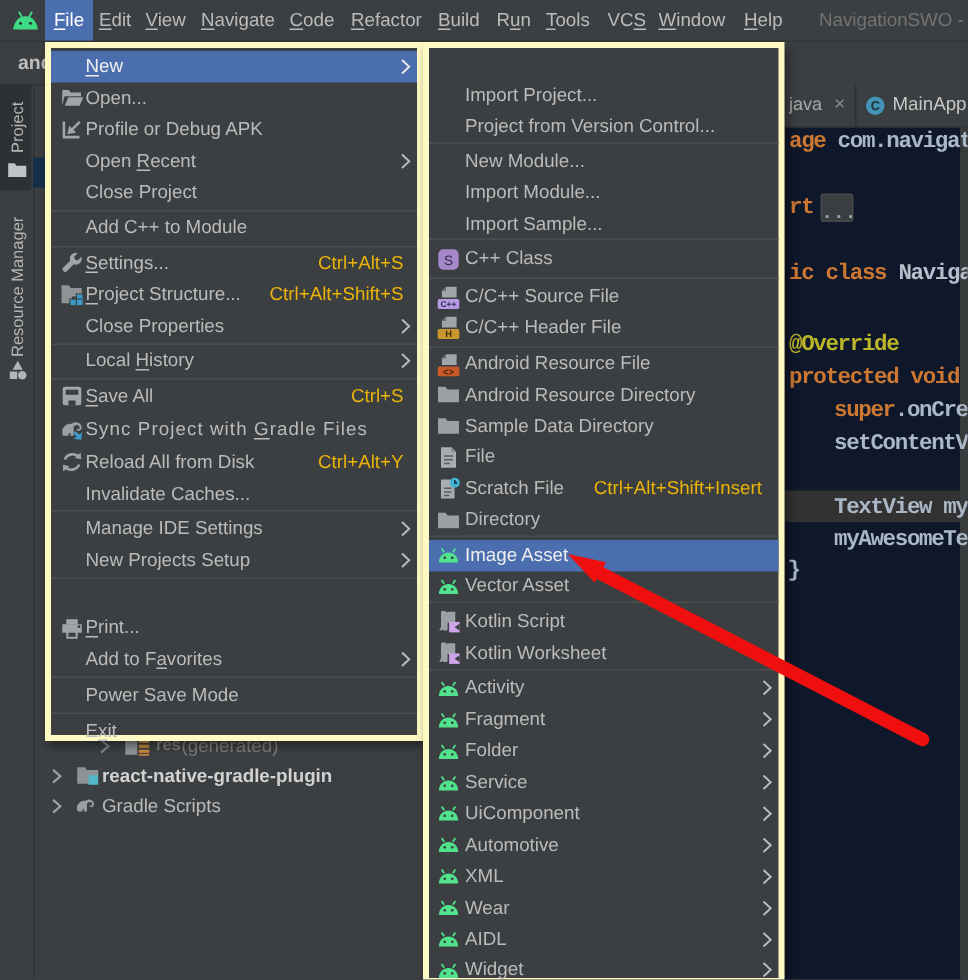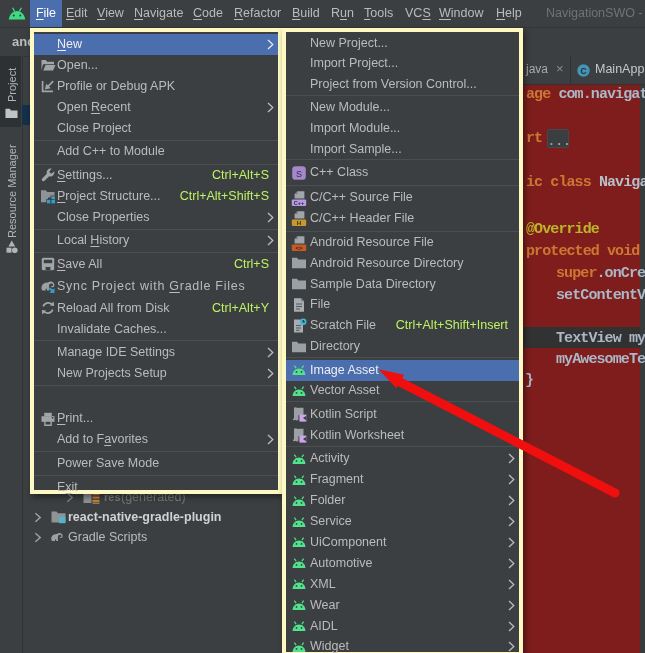--- a/index.html
+++ b/index.html
@@ -11,31 +11,31 @@
   .mbi u{text-decoration:underline;text-underline-offset:2px;}
   #mbFile{background:#4b6eaf;color:#ffffff;}
   
   #navbar{left:0;top:28px;width:645px;height:28px;background:#3c3f41;border-bottom:1px solid #323537;}
   
   #strip{left:0;top:56px;width:22px;height:597px;background:#3c3f41;border-right:1px solid #303335;}
   .vlabel{position:absolute;transform:rotate(-90deg);transform-origin:0 0;font-size:11px;color:#b4b4b4;white-space:nowrap;}
   
   .trow{position:absolute;height:20px;line-height:20px;font-size:12.5px;color:#bbbbbb;white-space:nowrap;}
   
-  #editor{left:523px;top:56px;width:118px;height:597px;background:#7f1d1d;}
+  #editor{left:523px;top:56px;width:118px;height:597px;background:#0f172a;}
   #tabbar{position:absolute;left:0;top:0;width:122px;height:28px;background:#3c3f41;border-bottom:1px solid #323232;}
   .code{position:absolute;font-family:"Liberation Mono",monospace;font-size:15px;font-weight:700;
         letter-spacing:-0.9px;white-space:pre;color:#a9b7c6;line-height:21px;}
   .kw{color:#cc7832;} .ann{color:#bbb529;} .cls{color:#b6bec9;}
   
   .menu{position:absolute;background:#3c3f41;border:4px solid #fef9c3;box-shadow:2px 3px 6px rgba(0,0,0,0.45);box-sizing:border-box;}
   .mi{position:absolute;left:0;width:100%;height:21px;line-height:21px;font-size:12.5px;color:#bbbbbb;white-space:nowrap;}
   .mi u{text-decoration:underline;text-underline-offset:2px;}
   .mi .lbl{position:absolute;}
-  .mi .sc{position:absolute;right:9px;color:#bef264;}
+  .mi .sc{position:absolute;right:9px;color:#eab308;}
   .mi .arr{position:absolute;right:3px;top:5px;width:11px;height:11px;}
   .sel{background:#4b6eaf;color:#eeeeee;}
   #submenu .sc{right:11px;}
   .msep{position:absolute;left:0;width:100%;height:1px;background:#4c4f51;}
   .mico{position:absolute;top:2.5px;width:16px;height:16px;}
 </style></head>
 <body>
 
 <div id="menubar" class="abs">
   <svg class="abs" style="left:8px;top:7px" width="18" height="13" viewBox="0 0 18 13">
@@ -285,23 +285,20 @@
     </div>
 <div class="msep" style="top:443.0px"></div>
 <div class="mi" style="top:444.8px">
       <span class="lbl" style="left:23px">E<u>x</u>it</span>
     </div>
 
 </div>
 
 <div id="submenu" class="menu" style="left:282px;top:28px;width:241px;height:628px;">
 
-<div class="mi" style="top:0.5px">
-      <span class="lbl" style="left:24px">New Project...</span>
-    </div>
 <div class="mi" style="top:21.3px">
       <span class="lbl" style="left:24px">Import Project...</span>
     </div>
 <div class="mi" style="top:41.9px">
       <span class="lbl" style="left:24px">Project from Version Control...</span>
     </div>
 <div class="msep" style="top:62.6px"></div>
 <div class="mi" style="top:65.0px">
       <span class="lbl" style="left:24px">New Module...</span>
     </div>

